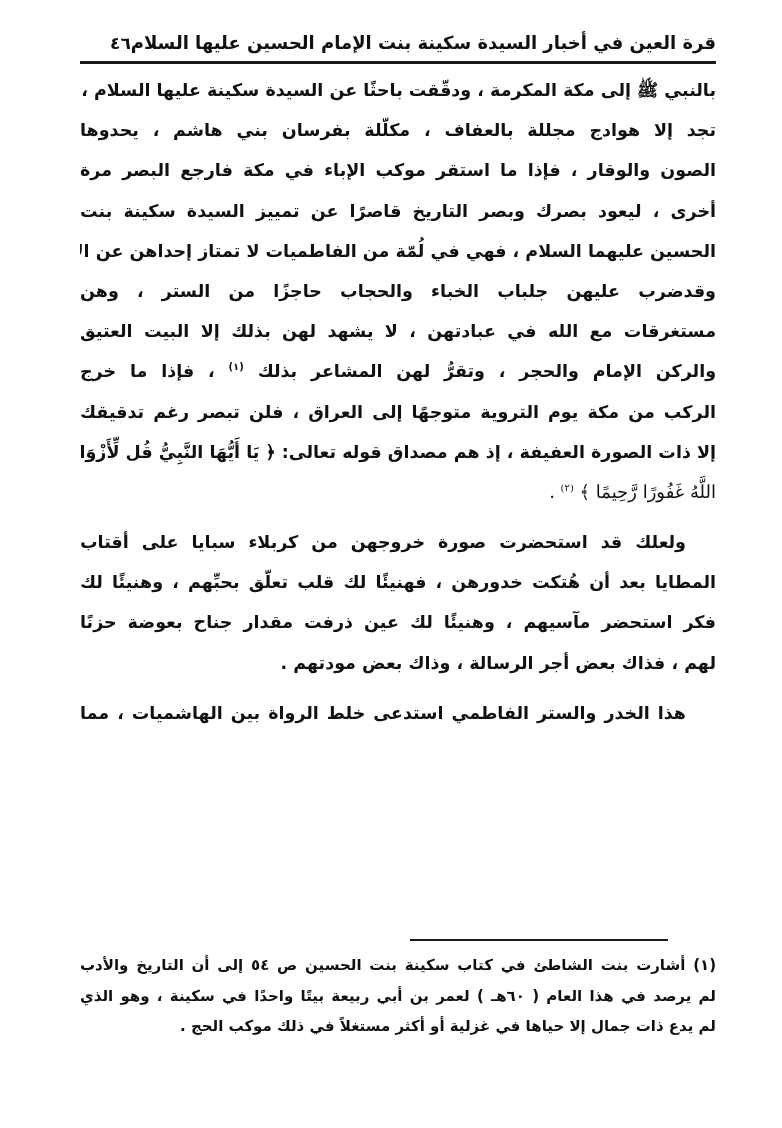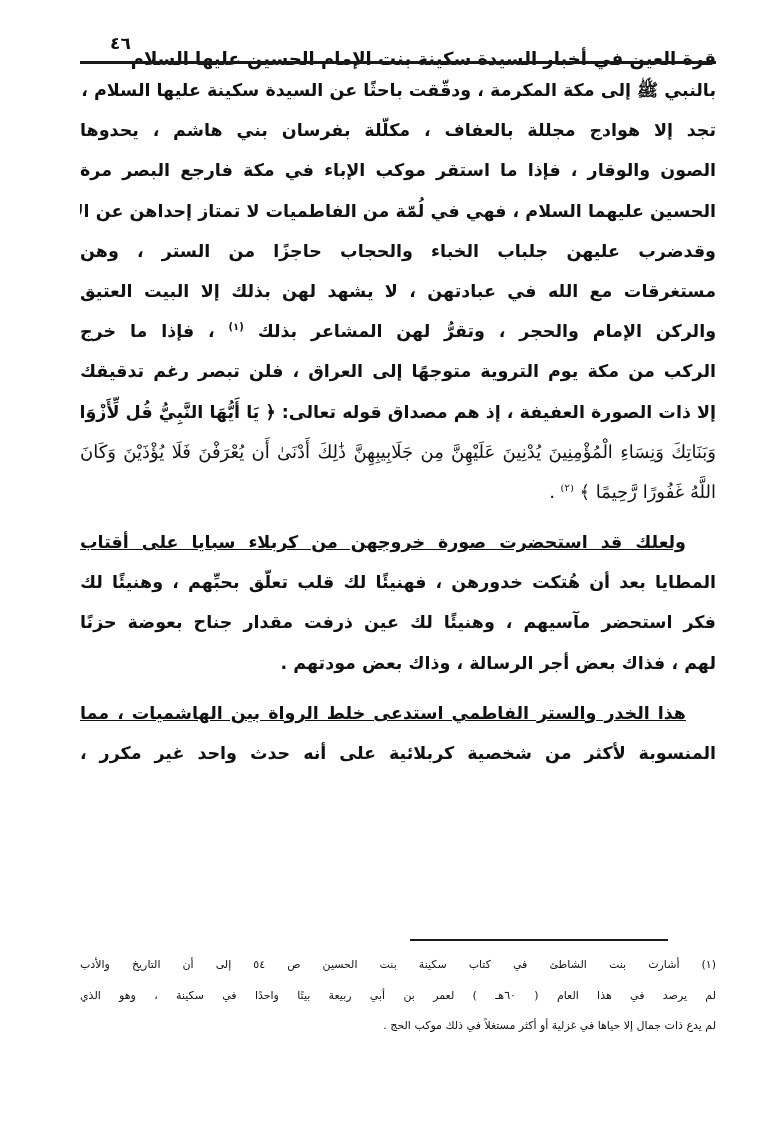--- a/index.html
+++ b/index.html
@@ -25,21 +25,21 @@
       position: absolute;
       top: 28px;
       left: 80px;
       width: 636px;
       height: 30px;
       direction: rtl;
     }
     .header-title {
       position: absolute;
       right: 0;
-      top: 16px;
+      top: 0;
       font-size: 18px;
       font-weight: bold;
       line-height: 30px;
       white-space: nowrap;
     }
     .page-number {
       position: absolute;
       left: 0;
       top: 0;
       font-size: 17px;
@@ -72,21 +72,20 @@
       white-space: nowrap;
       overflow: hidden;
       text-align: justify;
       text-align-last: justify;
     }
     .line.last {
       text-align-last: right;
     }
     .line.indent {
       padding-right: 30px;
-      text-decoration: underline;
     }
     .line.quran {
       font-family: "DejaVu Serif", "Liberation Serif", serif;
       font-weight: normal;
       font-size: 18px;
     }
     .para-gap {
       height: 10px;
     }
     .footnote-rule {
@@ -98,22 +97,22 @@
       background: #1a1a1a;
     }
     .footnotes {
       position: absolute;
       top: 950px;
       left: 80px;
       width: 636px;
       direction: rtl;
     }
     .fn-line {
-      font-size: 11px;
-      font-weight: normal;
+      font-size: 15px;
+      font-weight: bold;
       height: 30.5px;
       line-height: 30.5px;
       white-space: nowrap;
       overflow: hidden;
       text-align: justify;
       text-align-last: justify;
     }
     .fn-line.last {
       text-align-last: right;
     }
@@ -131,52 +130,51 @@
     <span class="header-title">قرة العين في أخبار السيدة سكينة بنت الإمام الحسين عليها السلام</span>
     <span class="page-number">٤٦</span>
   </div>
   <div class="header-rule"></div>
 
   <div class="body-text">
     <div>
       <div class="line">بالنبي ﷺ إلى مكة المكرمة ، ودقّقت باحثًا عن السيدة سكينة عليها السلام ، فلن</div>
       <div class="line">تجد إلا هوادج مجللة بالعفاف ، مكلّلة بفرسان بني هاشم ، يحدوها</div>
       <div class="line">الصون والوقار ، فإذا ما استقر موكب الإباء في مكة فارجع البصر مرة</div>
+      <div class="line">أخرى ، ليعود بصرك وبصر التاريخ قاصرًا عن تمييز السيدة سكينة بنت</div>
       <div class="line">الحسين عليهما السلام ، فهي في لُمّة من الفاطميات لا تمتاز إحداهن عن الأخرى ،</div>
       <div class="line">وقدضرب عليهن جلباب الخباء والحجاب حاجزًا من الستر ، وهن</div>
       <div class="line">مستغرقات مع الله في عبادتهن ، لا يشهد لهن بذلك إلا البيت العتيق</div>
       <div class="line">
         <span>والركن الإمام والحجر ، وتقرُّ لهن المشاعر بذلك</span>
         <sup>(١)</sup>
         <span>، فإذا ما خرج</span>
       </div>
       <div class="line">الركب من مكة يوم التروية متوجهًا إلى العراق ، فلن تبصر رغم تدقيقك</div>
       <div class="line">إلا ذات الصورة العفيفة ، إذ هم مصداق قوله تعالى: ﴿ يَا أَيُّهَا النَّبِيُّ قُل لِّأَزْوَاجِكَ</div>
-      <div class="line quran">وَبَنَاتِكَ وَنِسَاءِ الْمُؤْمِنِينَ يُدْنِينَ عَلَيْهِنَّ مِن جَلَابِيبِهِنَّ ذَٰلِكَ أَدْنَىٰ أَن يُعْرَفْنَ فَلَا يُؤْذَيْنَ وَكَانَ</div>
       <div class="line quran last">
         <span>اللَّهُ غَفُورًا رَّحِيمًا ﴾</span>
         <sup>(٢)</sup>
         <span>.</span>
       </div>
     </div>
 
     <div class="para-gap"></div>
 
     <div>
       <div class="line indent">ولعلك قد استحضرت صورة خروجهن من كربلاء سبايا على أقتاب</div>
       <div class="line">المطايا بعد أن هُتكت خدورهن ، فهنيئًا لك قلب تعلّق بحبِّهم ، وهنيئًا لك</div>
       <div class="line">فكر استحضر مآسيهم ، وهنيئًا لك عين ذرفت مقدار جناح بعوضة حزنًا</div>
       <div class="line last">لهم ، فذاك بعض أجر الرسالة ، وذاك بعض مودتهم .</div>
     </div>
 
     <div class="para-gap"></div>
 
     <div>
       <div class="line indent">هذا الخدر والستر الفاطمي استدعى خلط الرواة بين الهاشميات ، مما</div>
-      <div class="line">المنسوبة لأكثر من شخصية كربلائية على أنه حدث واحد غير مكرر ،</div>
     </div>
   </div>
 
   <div class="footnote-rule"></div>
 
   <div class="footnotes">
     <div class="fn-line">(١) أشارت بنت الشاطئ في كتاب سكينة بنت الحسين ص ٥٤ إلى أن التاريخ والأدب</div>
     <div class="fn-line">لم يرصد في هذا العام ( ٦٠هـ ) لعمر بن أبي ربيعة بيتًا واحدًا في سكينة ، وهو الذي</div>
     <div class="fn-line last">لم يدع ذات جمال إلا حياها في غزلية أو أكثر مستغلاً في ذلك موكب الحج .</div>
   </div>

